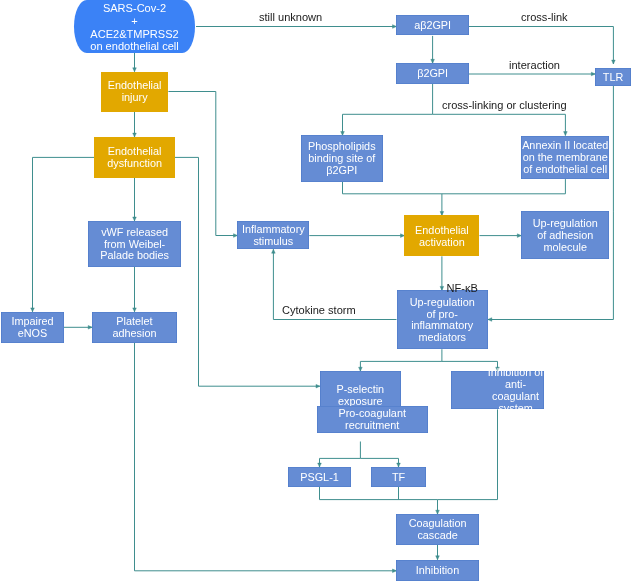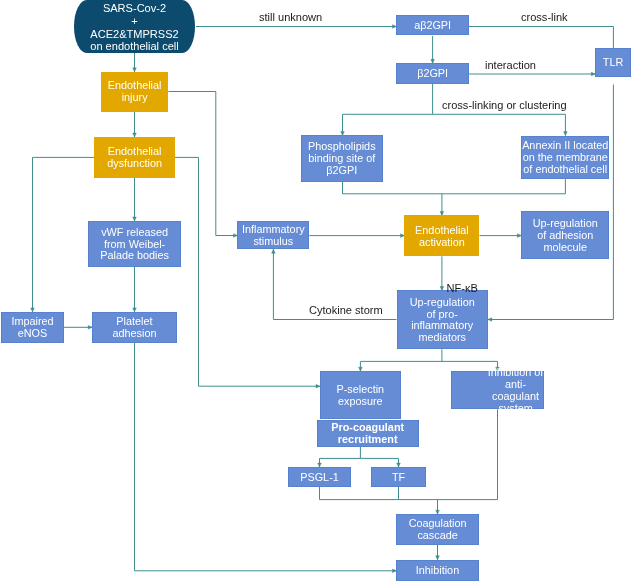--- a/index.html
+++ b/index.html
@@ -7,21 +7,21 @@
   body{width:632px;height:583px;background:#ffffff;overflow:hidden;
        font-family:"Liberation Sans","DejaVu Sans",sans-serif;
        -webkit-font-smoothing:antialiased;}
   #stage{position:relative;width:632px;height:583px;}
   svg.edges{position:absolute;left:0;top:0;width:632px;height:583px;pointer-events:none;}
   .node{position:absolute;box-sizing:border-box;display:flex;align-items:center;
         justify-content:center;text-align:center;color:#ffffff;
         font-size:10.85px;line-height:11.9px;padding-top:1.4px;white-space:pre-line;}
   .node.blue{background:#658cd4;box-shadow:inset 0 0 0 0.6px #4b79c8;}
   .node.gold{background:#e2a800;}
-  .node.red{background:#0c4a6e;border-radius:13px/27px;font-size:11.05px;line-height:12.6px;padding-top:2px;}
+  .node.red{background:#3b82f6;border-radius:13px/27px;font-size:11.05px;line-height:12.6px;padding-top:2px;}
   .edgelabel{position:absolute;color:#1a1a1a;font-size:11.05px;line-height:12px;
              white-space:nowrap;}
 </style>
 </head>
 <body>
 
 <div id="stage">
   <svg class="edges" id="edges" viewBox="0 0 632 583" xmlns="http://www.w3.org/2000/svg">
       <defs>
         <marker id="ah" markerWidth="9" markerHeight="9" refX="6.1" refY="4.5" orient="auto" markerUnits="userSpaceOnUse">
@@ -65,21 +65,21 @@
       <div class="node red" style="left: 74px; top: 0px; width: 121px; height: 53px;">SARS-Cov-2
 +
 ACE2&amp;TMPRSS2
 on endothelial cell</div>
       <div class="node gold" style="left: 100.9px; top: 71.7px; width: 67.5px; height: 40px;">Endothelial
 injury</div>
       <div class="node gold" style="left: 94.3px; top: 137px; width: 80.7px; height: 40.9px;">Endothelial
 dysfunction</div>
       <div class="node blue" style="left: 396.4px; top: 15px; width: 72.5px; height: 20px;">aβ2GPI</div>
       <div class="node blue" style="left: 396.4px; top: 63.2px; width: 72.5px; height: 20.7px;">β2GPI</div>
-      <div class="node blue" style="left: 595.2px; top: 48px; width: 35.8px; height: 29px;">TLR</div>
+      <div class="node blue" style="left: 595.2px; top: 68px; width: 35.8px; height: 18px;">TLR</div>
       <div class="node blue" style="left: 300.8px; top: 135.4px; width: 82px; height: 46.4px;">Phospholipids
 binding site of
 β2GPI</div>
       <div class="node blue" style="left: 521.2px; top: 135.5px; width: 88.1px; height: 43.6px;">Annexin II located
 on the membrane
 of endothelial cell</div>
       <div class="node blue" style="left: 88.1px; top: 220.9px; width: 93px; height: 45.8px;">vWF released
 from Weibel-
 Palade bodies</div>
       <div class="node blue" style="left: 237.4px; top: 221.2px; width: 71.9px; height: 28.1px;">Inflammatory
@@ -95,29 +95,29 @@
 adhesion</div>
       <div class="node blue" style="left: 396.5px; top: 290.3px; width: 91.4px; height: 58.9px;">Up-regulation
 of pro-
 inflammatory
 mediators</div>
       <div class="node blue" style="left: 319.9px; top: 371.1px; width: 80.8px; height: 48px;">P-selectin
 exposure</div>
       <div class="node blue" style="left: 451.3px; top: 371.1px; width: 92.5px; height: 38.3px; padding-left: 36px;">Inhibition of
 anti-coagulant
 system</div>
-      <div class="node blue" style="left: 316.7px; top: 420px; width: 102px; height: 26.8px; font-weight: bold;">Pro-coagulant
+      <div class="node blue" style="left: 316.7px; top: 406px; width: 111px; height: 26.8px;">Pro-coagulant
 recruitment</div>
       <div class="node blue" style="left: 288px; top: 467px; width: 63px; height: 20px;">PSGL-1</div>
       <div class="node blue" style="left: 371px; top: 467px; width: 55px; height: 20px;">TF</div>
       <div class="node blue" style="left: 396.4px; top: 514.1px; width: 82.4px; height: 30.8px;">Coagulation
 cascade</div>
       <div class="node blue" style="left: 396.4px; top: 559.7px; width: 82.2px; height: 21.6px;">Inhibition</div>
     </div>
   <div id="labels">
       <div class="edgelabel" style="left: 259px; top: 11px;">still unknown</div>
       <div class="edgelabel" style="left: 521px; top: 10.9px;">cross-link</div>
-      <div class="edgelabel" style="left: 485px; top: 59px;">interaction</div>
+      <div class="edgelabel" style="left: 509px; top: 59px;">interaction</div>
       <div class="edgelabel" style="left: 442px; top: 98.8px;">cross-linking or clustering</div>
       <div class="edgelabel" style="left: 446.5px; top: 265.6px; margin-top: 16px;">NF-κB</div>
-      <div class="edgelabel" style="left: 309px; top: 303.7px; text-align: center;">Cytokine storm</div>
+      <div class="edgelabel" style="left: 282px; top: 303.7px; text-align: center;">Cytokine storm</div>
     </div>
 </div>
 
 </body></html>

